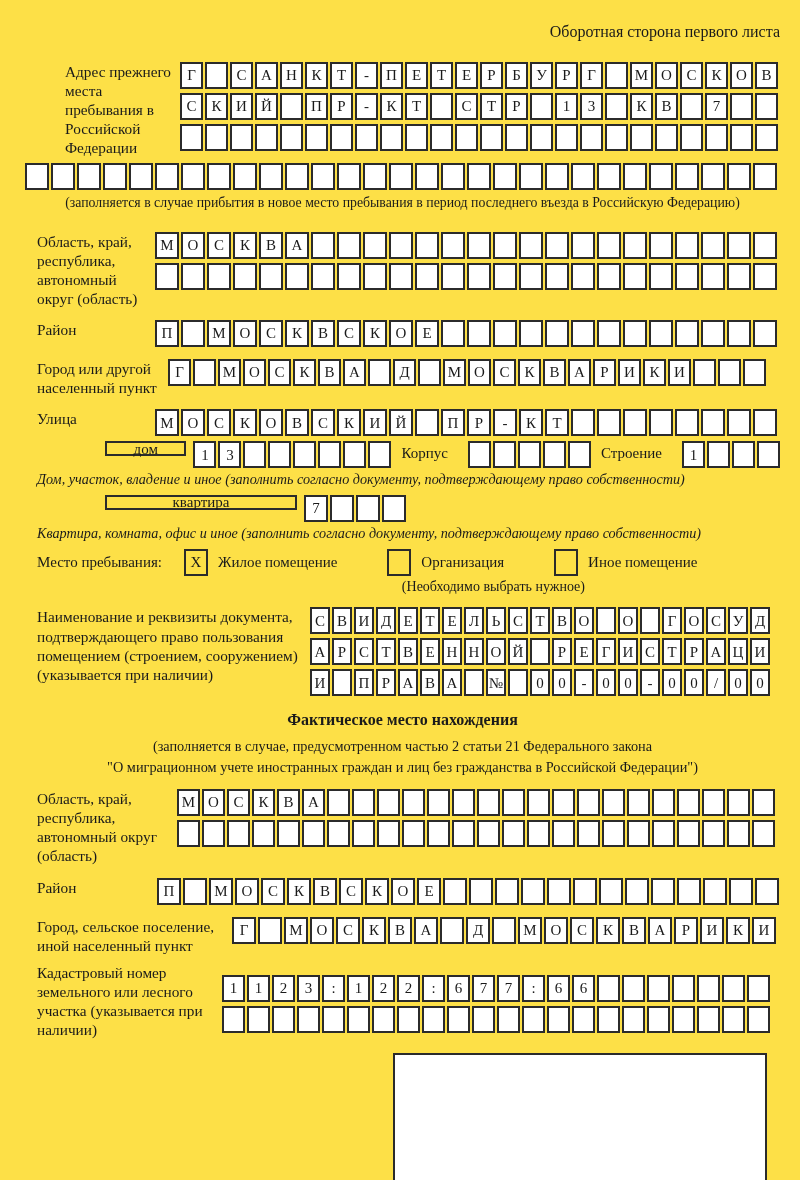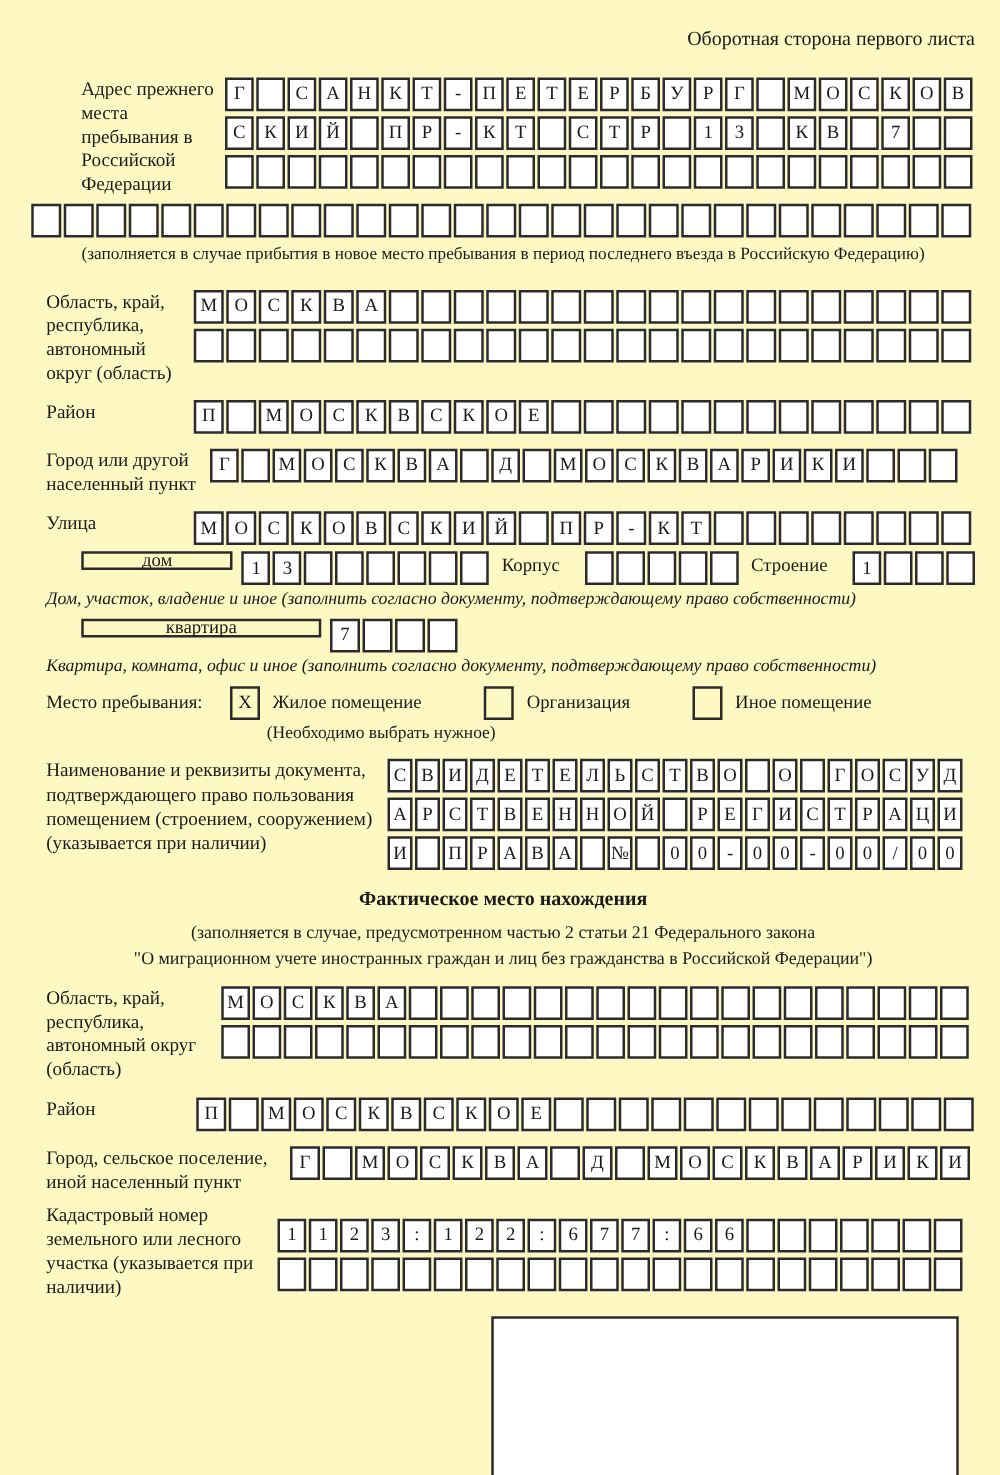--- a/index.html
+++ b/index.html
@@ -1,17 +1,17 @@
 <!DOCTYPE html>
 <html lang="ru"><head>
 <meta charset="utf-8">
 <style>
   html,body{margin:0;padding:0;background:#e8e8e8;}
   .page{
-    width:800px;height:1180px;margin:0 auto;background:#fef9c3;color:#1a1a1a;
+    width:800px;height:1180px;margin:0 auto;background:#fde047;color:#1a1a1a;
     font-family:"Liberation Serif","DejaVu Serif",serif;font-size:15px;line-height:1.25;
     box-sizing:border-box;padding:14px 20px 10px 25px;overflow:hidden;position:relative;
   }
   .hdr{ text-align:right;font-size:16px;margin:8px 0 20px; }
 
   .cellrow{display:flex;gap:2px;}
   .cell{
     width:var(--cw,23px);height:27px;border:2px solid #2b2b2b;box-sizing:border-box;
     display:flex;align-items:center;justify-content:center;
     font-size:15px;background:#fff;flex:0 0 auto;
@@ -25,32 +25,32 @@
 
   .w155{width:155px;} .w130{width:130px;} .w143{width:143px;}
   .w285{width:285px;} .w152{width:152px;} .w132{width:132px;}
   .w207{width:207px;} .w197{width:197px;}
 
   .note{text-align:center;font-size:13.8px;margin:4px 0 21px;}
   .sect-title{text-align:center;font-weight:bold;font-size:16.5px;margin:6px 0 10px;}
 
   .house-row{display:flex;align-items:flex-start;margin:2px 0 3px 40px;}
   .namebox{height:15px;border:2px solid #2b2b2b;box-sizing:border-box;
-    display:flex;align-items:center;justify-content:center;font-size:15px;}
+    display:flex;align-items:center;justify-content:center;font-size:15px;margin-left:40px;}
   .nb-dom{width:132px;margin-right:7px;}
   .nb-kv{width:192px;margin-right:7px;}
   .inline-lbl{padding:3px 20px 0 10px;}
   .caption{font-size:14.2px;margin:2px 0 6px 12px;font-style:italic;}
 
   .stay-row{display:flex;align-items:center;margin:4px 0 2px 12px;gap:12px;}
   .chkbox{width:24px;height:27px;border:2px solid #2b2b2b;box-sizing:border-box;
     display:flex;align-items:center;justify-content:center;font-size:15px;margin:0 10px;}
   .stay-opt{display:flex;align-items:center;}
   .stay-opt .opt-lbl{margin-right:28px;}
-  .stay-note{text-align:center;font-size:14px;margin:2px 0 8px 0;width:560px;}
+  .stay-note{text-align:right;font-size:14px;margin:2px 0 8px 0;width:560px;}
 
   .fact-title{text-align:center;font-weight:bold;font-size:16px;margin:14px 0 8px;}
   .fact-note{text-align:center;font-size:14.3px;margin:0 0 3px;}
 
   .stamp-box{width:374px;height:175px;border:2px solid #2b2b2b;box-sizing:border-box;
     margin:14px 0 6px 368px;background:#fff;}
 </style>
 </head>
 <body>
 

